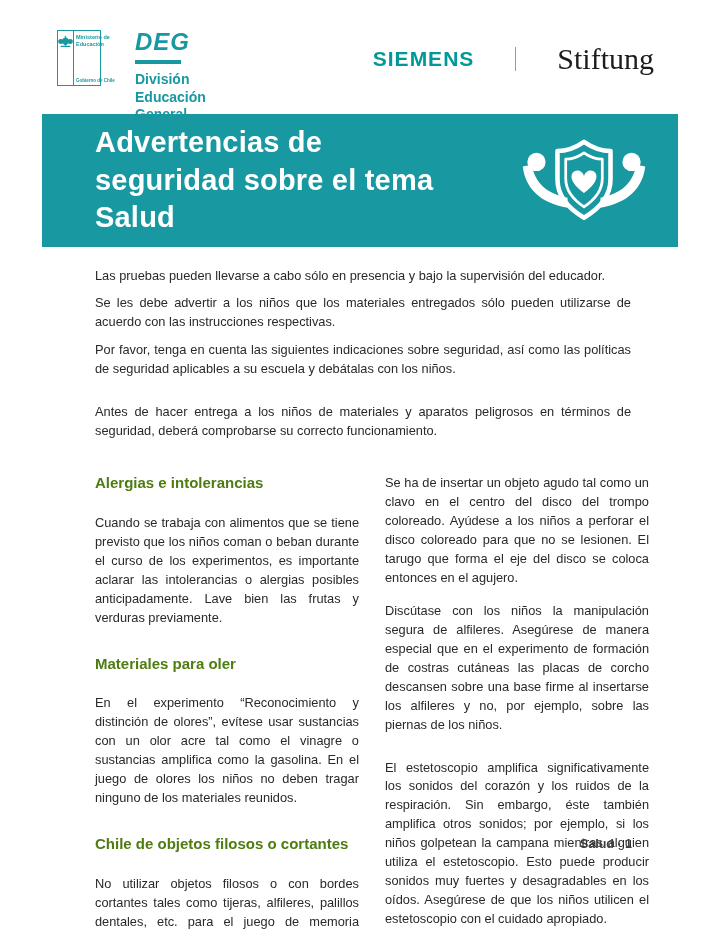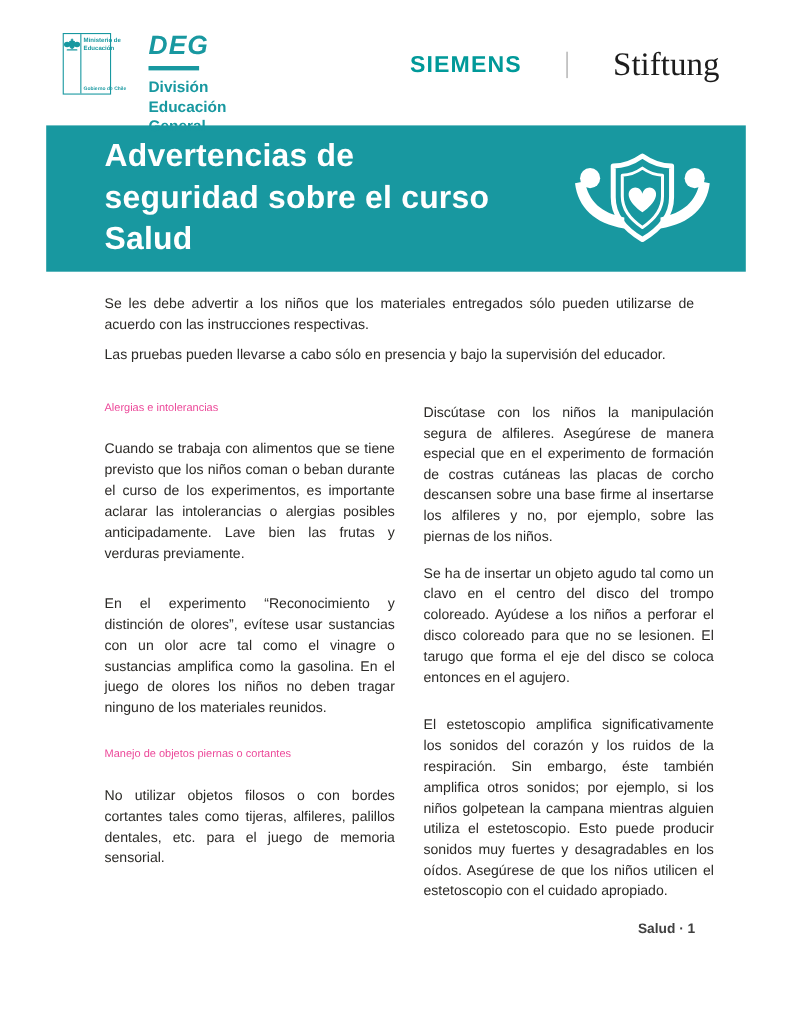--- a/index.html
+++ b/index.html
@@ -109,23 +109,23 @@
 
   
   .columns {
     margin: 34px 71px 0 95px;
     display: flex;
     gap: 26px;
   }
   .col { flex: 1; min-width: 0; }
   .section { margin-bottom: 27px; }
   .section-heading {
-    color: #ec4899;
-    font-size: 10px;
-    font-weight: 400;
+    color: #4d7c0f;
+    font-size: 15px;
+    font-weight: 700;
     line-height: 1.25;
     margin: 0 0 21px 0;
   }
   .section-body, .col p.body-par {
     font-size: 12.8px;
     line-height: 1.48;
     text-align: justify;
     margin: 0;
   }
   .col p.body-par { margin-bottom: 14px; }
@@ -181,61 +181,64 @@
 
     <div class="siemens-logo">
       <span class="siemens-brand">SIEMENS</span>
       <span class="logo-divider"></span>
       <span class="siemens-suffix">Stiftung</span>
     </div>
   </div>
 
   <div class="banner">
     <div class="banner-title">Advertencias de
-seguridad sobre el curso
+seguridad sobre el tema
 Salud</div>
     <div class="banner-icon">
       <svg width="128" height="92" viewBox="0 0 140 100">
         <g fill="#ffffff">
           <circle cx="18" cy="27" r="10"></circle>
           <path d="M3 32 C6 56 22 72 52 77 L52 66 C30 62 16 50 13 30 Z"></path>
           <circle cx="122" cy="27" r="10"></circle>
           <path d="M137 32 C134 56 118 72 88 77 L88 66 C110 62 124 50 127 30 Z"></path>
           <path d="M70 61 C56 51 53 41 60 37 C64.5 34.7 69 38 70 42.5 C71 38 75.5 34.7 80 37 C87 41 84 51 70 61 Z"></path>
         </g>
         <path d="M70 5 C60 12 50 15 41 15 L41 46 C41 64 53 78 70 88 C87 78 99 64 99 46 L99 15 C90 15 80 12 70 5 Z" fill="none" stroke="#ffffff" stroke-width="5" stroke-linejoin="round"></path>
         <path d="M70 17 C63 22 56 24 50 24 L50 45 C50 58 58 68 70 76 C82 68 90 58 90 45 L90 24 C84 24 77 22 70 17 Z" fill="none" stroke="#ffffff" stroke-width="3" stroke-linejoin="round"></path>
       </svg>
     </div>
   </div>
 
   <div class="intro">
+    <p>Las pruebas pueden llevarse a cabo sólo en presencia y bajo la supervisión del educador.</p>
     <p>Se les debe advertir a los niños que los materiales entregados sólo pueden utilizarse de acuerdo con las instrucciones respectivas.</p>
-    <p>Las pruebas pueden llevarse a cabo sólo en presencia y bajo la supervisión del educador.</p>
+    <p>Por favor, tenga en cuenta las siguientes indicaciones sobre seguridad, así como las políticas de seguridad aplicables a su escuela y debátalas con los niños.</p>
+    <p class="gap-before">Antes de hacer entrega a los niños de materiales y aparatos peligrosos en términos de seguridad, deberá comprobarse su correcto funcionamiento.</p>
   </div>
 
   <div class="columns">
 
     <div class="col">
       <div class="section">
         <h3 class="section-heading">Alergias e intolerancias</h3>
         <p class="section-body">Cuando se trabaja con alimentos que se tiene previsto que los niños coman o beban durante el curso de los experimentos, es importante aclarar las intolerancias o alergias posibles anticipadamente. Lave bien las frutas y verduras previamente.</p>
       </div>
       <div class="section">
+        <h3 class="section-heading">Materiales para oler</h3>
         <p class="section-body">En el experimento “Reconocimiento y distinción de olores”, evítese usar sustancias con un olor acre tal como el vinagre o sustancias amplifica como la gasolina. En el juego de olores los niños no deben tragar ninguno de los materiales reunidos.</p>
       </div>
       <div class="section">
-        <h3 class="section-heading">Manejo de objetos piernas o cortantes</h3>
+        <h3 class="section-heading">Chile de objetos filosos o cortantes</h3>
         <p class="section-body">No utilizar objetos filosos o con bordes cortantes tales como tijeras, alfileres, palillos dentales, etc. para el juego de memoria sensorial.</p>
       </div>
     </div>
 
     <div class="col">
+      <p class="body-par">Se ha de insertar un objeto agudo tal como un clavo en el centro del disco del trompo coloreado. Ayúdese a los niños a perforar el disco coloreado para que no se lesionen. El tarugo que forma el eje del disco se coloca entonces en el agujero.</p>
       <p class="body-par">Discútase con los niños la manipulación segura de alfileres. Asegúrese de manera especial que en el experimento de formación de costras cutáneas las placas de corcho descansen sobre una base firme al insertarse los alfileres y no, por ejemplo, sobre las piernas de los niños.</p>
-      <p class="body-par">Se ha de insertar un objeto agudo tal como un clavo en el centro del disco del trompo coloreado. Ayúdese a los niños a perforar el disco coloreado para que no se lesionen. El tarugo que forma el eje del disco se coloca entonces en el agujero.</p>
       <div class="section right-heading-block">
         <p class="section-body">El estetoscopio amplifica significativamente los sonidos del corazón y los ruidos de la respiración. Sin embargo, éste también amplifica otros sonidos; por ejemplo, si los niños golpetean la campana mientras alguien utiliza el estetoscopio. Esto puede producir sonidos muy fuertes y desagradables en los oídos. Asegúrese de que los niños utilicen el estetoscopio con el cuidado apropiado.</p>
       </div>
     </div>
   </div>
 
   <div class="footer">Salud · 1</div>
 
 </div>
 

